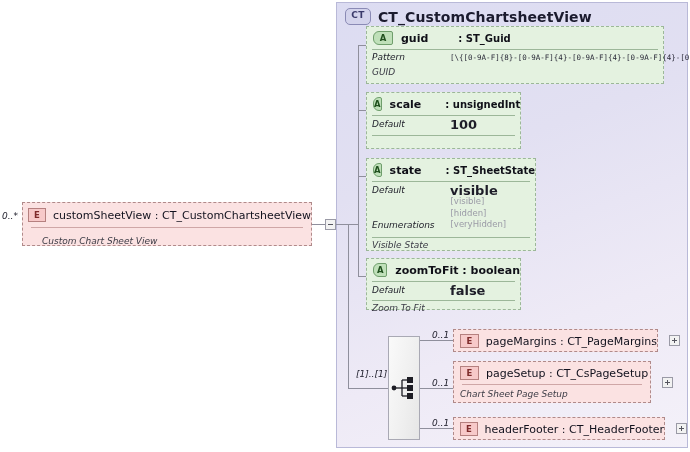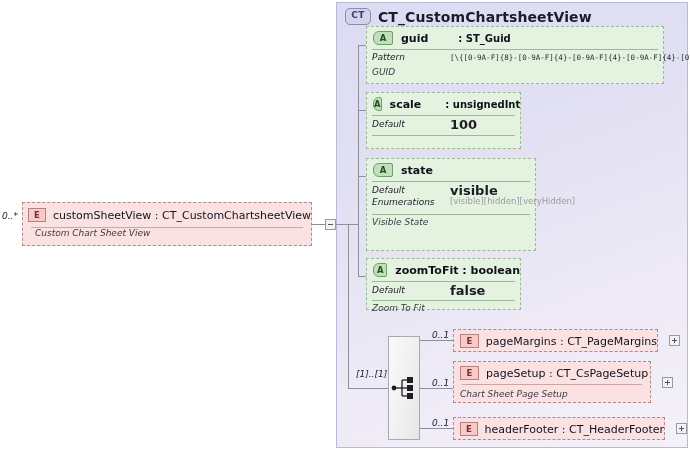--- a/index.html
+++ b/index.html
@@ -25,21 +25,21 @@
   }
   .ct-title{font-size:14px;font-weight:bold;color:#1b1b2e;letter-spacing:.1px;}
 
   
   .lelem{
     position:absolute;left:22px;top:202px;width:290px;height:44px;
     background:#fbe2e2;border:1px dashed #b08a8a;box-sizing:border-box;
   }
   .lelem .row1{height:24px;display:flex;align-items:center;padding-left:5px;gap:7px;}
   .lelem .sep{height:1px;background:#cfa6a6;margin:0 8px;}
-  .lelem .row2{height:18px;display:flex;align-items:flex-start;padding-left:12px;}
+  .lelem .row2{height:18px;display:flex;align-items:flex-end;padding-left:19px;}
   .e-badge{
     width:19px;height:14px;border:1px solid #b5807f;background:#f7c9c9;
     color:#7e2b2b;font-size:8.5px;font-weight:bold;line-height:12px;text-align:center;
     box-sizing:border-box;
   }
   .el-title{font-size:11px;font-weight:normal;color:#12121e;white-space:nowrap;}
   .el-doc{font-size:9px;font-style:italic;color:#3b3b45;white-space:nowrap;}
 
   .card-label{position:absolute;font-size:9px;font-style:italic;color:#1b1b28;white-space:nowrap;}
 
@@ -54,21 +54,21 @@
     border-radius:6px 2px 2px 6px;box-sizing:border-box;
   }
   .a-name{font-size:11px;font-weight:bold;color:#101018;white-space:nowrap;}
   .a-type{font-size:10px;font-weight:bold;color:#101018;white-space:nowrap;}
   .attr .hsep{height:1px;background:#9cb799;margin:0 5px;}
   .facets{padding:2px 5px 2px 5px;}
   .facet-row{display:flex;align-items:flex-end;gap:16px;line-height:11px;}
   .facet-key{font-size:9px;font-style:italic;color:#1d1d28;min-width:62px;white-space:nowrap;}
   .facet-val{font-size:13px;color:#1d1d28;white-space:nowrap;font-weight:bold;}
   .facet-val.mono{font-family:"DejaVu Sans Mono","Liberation Mono",monospace;font-weight:normal;font-size:7.5px;color:#2a2a38;}
-  .enum-list{display:flex;}
+  .enum-list{display:flex;flex-direction:column;}
   .enum-item{font-size:8.5px;color:#9a9aa6;line-height:11.5px;white-space:nowrap;}
   .attr-doc{font-size:9px;font-style:italic;color:#3a3a45;padding:2px 0 0 5px;white-space:nowrap;}
 
   
   .seq{
     position:absolute;left:388px;top:336px;width:32px;height:104px;
     background:linear-gradient(100deg,#fafafa,#efefef 60%,#e6e6e6);
     border:1px solid #a9a9b4;box-sizing:border-box;
   }
 
@@ -162,20 +162,21 @@
         <div class="facet-val">100</div>
       </div>
     </div>
     <div class="hsep" style="margin-top:3px;"></div>
   </div>
 
   <div class="attr" style="left:366px;top:158px;width:170px;height:93px;">
     <div class="ahead">
       <div class="a-badge">A</div>
       <div class="a-name">state</div>
+      <div class="a-type" style="margin-left:16px;">: <span>ST_SheetState</span></div>
     </div>
     <div class="hsep"></div>
     <div class="facets" style="padding-top:3px;">
       <div class="facet-row">
         <div class="facet-key">Default</div>
         <div class="facet-val">visible</div>
       </div>
       <div class="facet-row">
         <div class="facet-key">Enumerations</div>
         <div class="enum-list">

